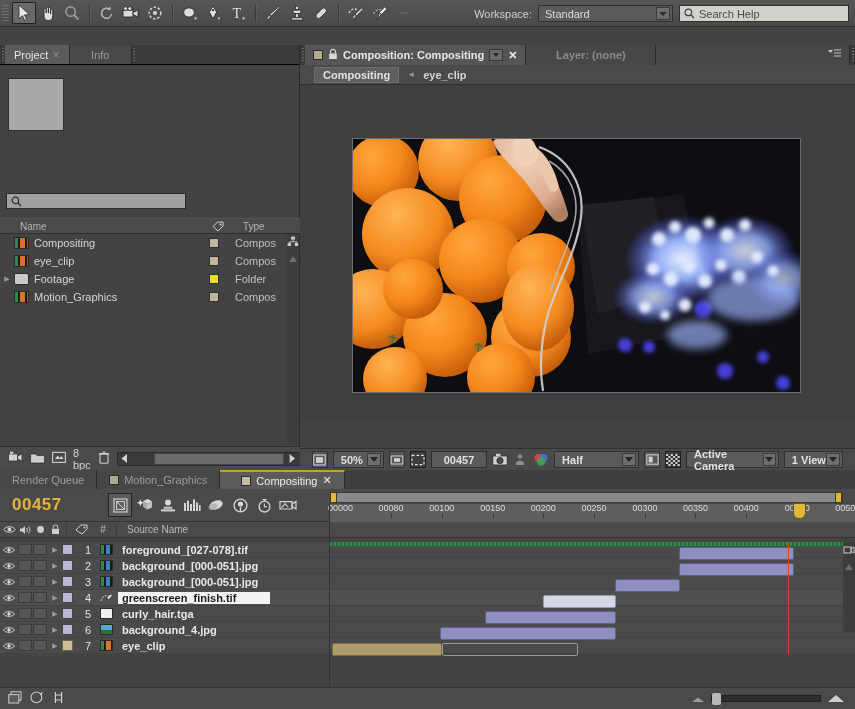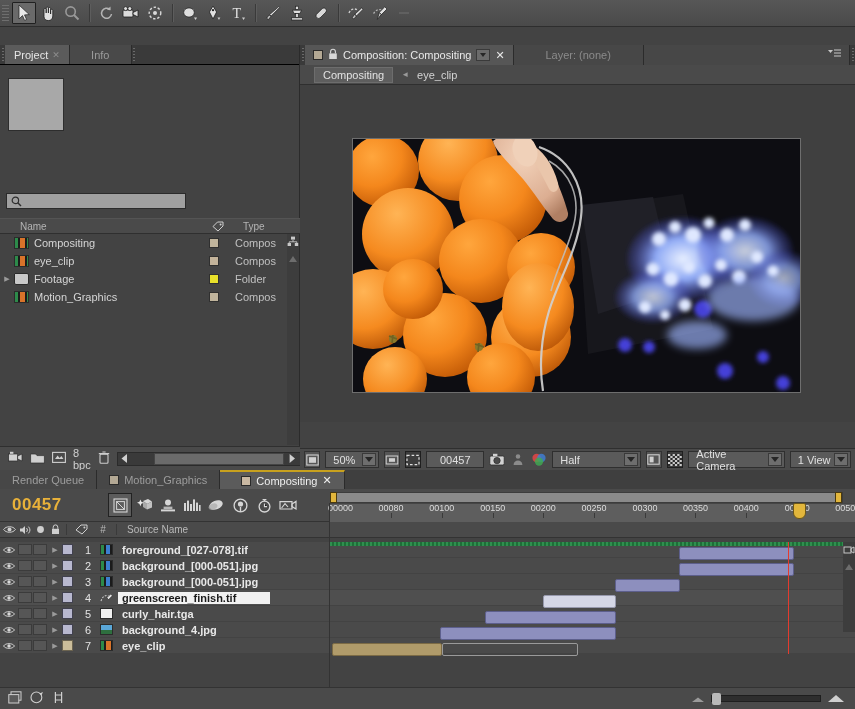--- a/index.html
+++ b/index.html
@@ -103,21 +103,21 @@
   .proj-foot{
     position:absolute; left:0; bottom:0; width:300px; height:24px; background:#4a4a4a;
     border-top:1px solid #2f2f2f; display:flex; align-items:center; gap:7px; padding-left:8px;
   }
   .bpc{ font-size:11px; color:#d0d0d0; }
   .hscroll{ flex:1; height:14px; background:#3a3a3a; border:1px solid #2b2b2b; margin-right:4px;
             display:flex; align-items:center; }
   .hscroll .thumbbar{ margin-left:22px; width:130px; height:12px; background:#6b6b6b; border:1px solid #454545;}
 
   
-  .comp{ position:absolute; left:300px; top:45px; right:0; height:425px; background:#434343; }
+  .comp{ position:absolute; left:300px; top:45px; right:0; height:425px; background:#434343;font-weight:bold; }
   .comp-tabs{ height:20px; display:flex; align-items:stretch; background:#3a3a3a; }
   .comp-tab{ display:flex; align-items:center; gap:5px; padding:0 8px; font-size:11px;
              border-right:1px solid #2b2b2b; }
   .comp-tab.active{ background:#565656; color:#e8e8e8; }
   .comp-tab.dim{ background:#474747; color:#8b8b8b; flex:none; width:130px; justify-content:center;}
   .comp-tab.flex{ background:#474747; flex:1; }
   .sq{ width:10px;height:10px;background:#b3a894;border:1px solid #2a2a2a;}
   .mini-dd{ width:14px;height:12px;background:#6b6b6b;border:1px solid #3a3a3a;
             display:flex;align-items:center;justify-content:center;}
   .mini-dd:after{content:"";border-left:3px solid transparent;border-right:3px solid transparent;border-top:4px solid #262626;}
@@ -128,21 +128,21 @@
   .bc-item{ font-size:11px; color:#d3d3d3;}
   .viewer{ position:relative; height:337px; background:#404040; overflow:hidden;}
   .canvas{
     position:absolute; left:52px; top:53px; width:449px; height:255px;
     background:#050505; border:1px solid #6e6e6e;
     overflow:hidden;
   }
   .cursor-arrow{ position:absolute; left:54px; top:275px; width:0;height:0; }
   .comp-foot{
     position:absolute; left:0; bottom:0; right:0; height:22px; background:#4a4a4a;
-    border-top:1px solid #2f2f2f; display:flex; align-items:center; gap:5px; padding:0 4px;
+    border-top:1px solid #2f2f2f; display:flex; align-items:center; gap:5px; padding:0 12px;
   }
   .fbtn{ width:20px;height:17px; background:#565656;border:1px solid #333; display:flex;
          align-items:center;justify-content:center; }
   .fbtn.on{ background:#3d3d3d; border-color:#1f1f1f;}
   .ffield{ height:17px; background:#5a5a5a;border:1px solid #2f2f2f; display:flex;align-items:center;
            padding:0 2px 0 7px; color:#e0e0e0; font-size:11px;}
   .tc-field{ width:72px; justify-content:center; padding:0;}
 
   
   .timeline{ position:absolute; left:0; top:470px; right:0; bottom:0; background:#434343;}
@@ -299,20 +299,34 @@
           <path d="M13.8 1.8 L16 4 L10.4 9.6 L8.2 7.4Z" fill="#e0e0e0" stroke="#1d1d1d" stroke-width="0.7"></path>
           <path d="M8.2 7.6 L10.2 9.6 L6.4 14.4 Z" fill="#c6c6c6" stroke="#1d1d1d" stroke-width="0.7"></path>
         </svg>
     </div>
     <div class="tool" style="opacity:.35">
       <svg width="14" height="14" viewBox="0 0 14 14">
           <path d="M2 7 h10" stroke="#8a8a8a" stroke-width="1.6"></path>
         </svg>
     </div>
 
+    <div class="ws">
+      <span class="ws-label">Workspace:</span>
+      <div class="dd" style="width:135px">
+        <span>Standard</span>
+        <span class="arrow"></span>
+      </div>
+      <div class="searchhelp">
+        <svg width="11" height="11" viewBox="0 0 11 11">
+            <circle cx="4.4" cy="4.4" r="3.3" fill="none" stroke="#4a4a4a" stroke-width="1.2"></circle>
+            <line x1="6.8" y1="6.8" x2="10" y2="10" stroke="#4a4a4a" stroke-width="1.4"></line>
+          </svg>
+        <span>Search Help</span>
+      </div>
+    </div>
   </div>
 
   <div class="project">
     <div class="panel-tabs">
       <div class="ptab-grip"></div>
       <div class="ptab active">
         <span>Project</span>
         <span class="x">✕</span>
       </div>
       <div class="ptab" style="width:62px;justify-content:center">

